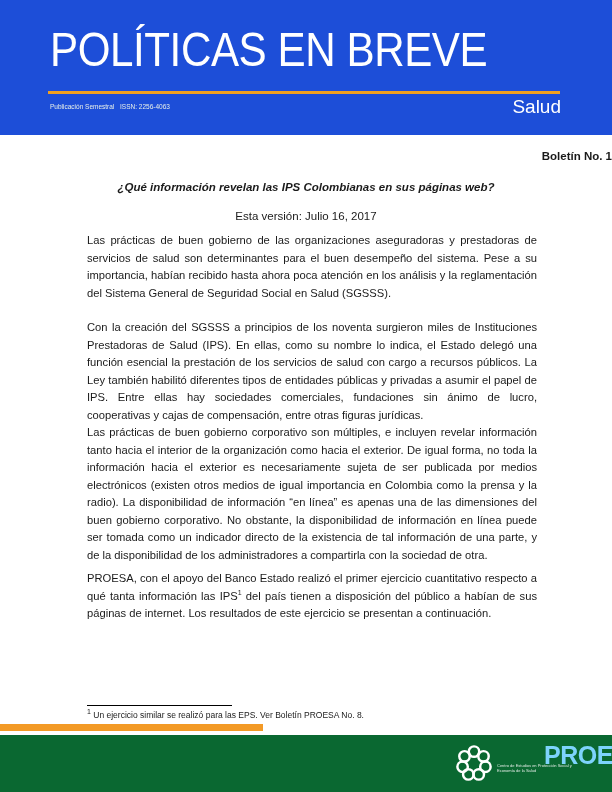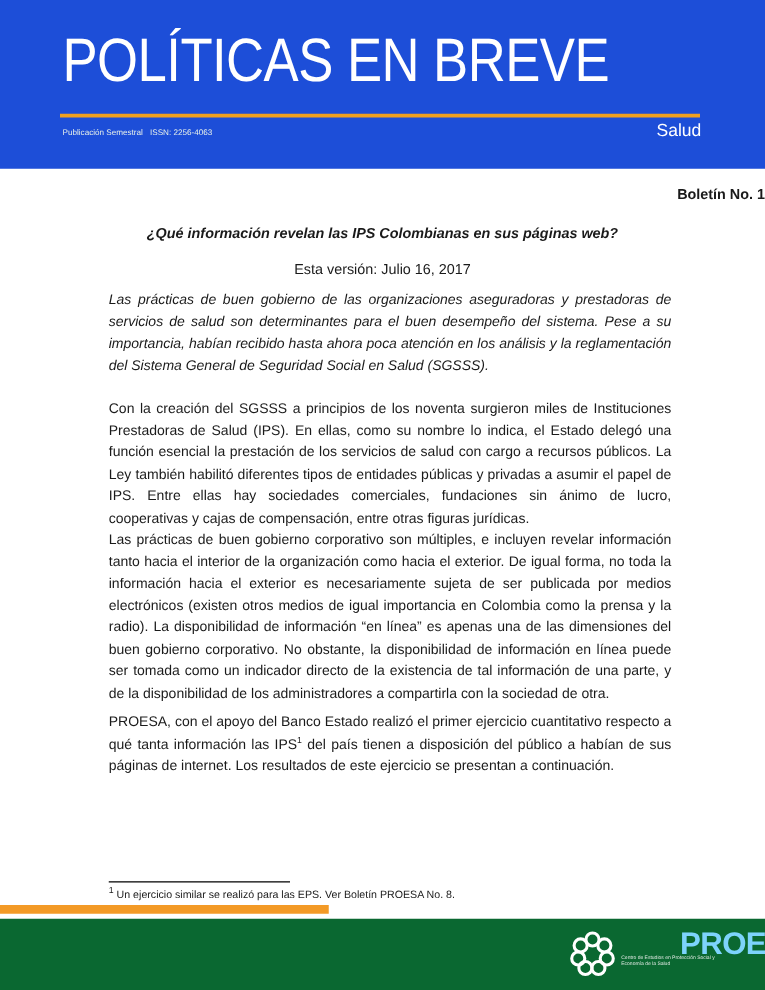--- a/index.html
+++ b/index.html
@@ -5,21 +5,21 @@
   html, body { margin: 0; padding: 0; }
   body { width: 612px; height: 792px; position: relative; background: #ffffff; overflow: hidden;
          font-family: "Liberation Sans", sans-serif; color: #1a1a1a; }
   .header { position: absolute; left: 0; top: 0; width: 612px; height: 135px; background: #1d4ed8; }
   .header .title { position: absolute; left: 50px; top: 20px; font-size: 49px; color: #ffffff;
                    font-family: "Liberation Sans Narrow","Liberation Sans", sans-serif; letter-spacing: -0.5px;
                    transform: scaleX(0.86); transform-origin: left top; white-space: nowrap; line-height: 58px; }
   .header .rule { position: absolute; left: 48px; top: 91px; width: 512px; height: 3px; background: #f0a020; }
   .header .pub { position: absolute; left: 50px; top: 103px; font-size: 6.5px; color: #e7efe9; }
   .header .issn { position: absolute; left: 120px; top: 103px; font-size: 6.5px; color: #e7efe9; }
-  .header .section { position: absolute; right: 51px; top: 96px; font-size: 14px; color: #ffffff; }
+  .header .section { position: absolute; right: 51px; top: 96px; font-size: 19px; color: #ffffff; }
   .body-text { position: absolute; left: 87px; width: 450px; font-family: "Liberation Sans Narrow","Liberation Sans", sans-serif; font-size: 11.2px; line-height: 17.5px; text-align: justify; }
   .center { position: absolute; left: 0; width: 612px; text-align: center; font-size: 11.5px; }
   .bold { font-weight: bold; }
   sup { font-size: 7px; line-height: 0; }
   .fn-rule { position: absolute; left: 87px; top: 705px; width: 145px; height: 1px; background: #000; }
   .fn { position: absolute; left: 87px; top: 710px; font-size: 8.5px; }
   .orange-bar { position: absolute; left: 0; top: 724px; width: 263px; height: 7px; background: #f39a26; }
   .footer { position: absolute; left: 0; top: 735px; width: 612px; height: 57px; background: #0a6831; }
   .logo { position: absolute; left: 455px; top: 7px; width: 120px; height: 42px; }
   .logo-icon { position: absolute; left: 0; top: 2px; width: 38px; height: 38px; }
@@ -34,21 +34,21 @@
   <div class="rule"></div>
   <div class="pub">Publicación Semestral</div>
   <div class="issn">ISSN: 2256-4063</div>
   <div class="section">Salud</div>
 </div>
 
 <div class="center bold" style="top:150px;text-align:right;">Boletín No. 1</div>
 <div class="center bold" style="top:181px;font-style:italic;">¿Qué información revelan las IPS Colombianas en sus páginas web?</div>
 <div class="center" style="top:210px;">Esta versión: Julio 16, 2017</div>
 
-<p class="body-text" style="top:232px;margin:0;font-style:italic;">Las prácticas de buen gobierno de las organizaciones aseguradoras y prestadoras de servicios de salud son determinantes para el buen desempeño del sistema. Pese a su importancia, habían recibido hasta ahora poca atención en los análisis y la reglamentación del Sistema General de Seguridad Social en Salud (SGSSS).</p>
+<p class="body-text" style="top:232px;margin:0;">Las prácticas de buen gobierno de las organizaciones aseguradoras y prestadoras de servicios de salud son determinantes para el buen desempeño del sistema. Pese a su importancia, habían recibido hasta ahora poca atención en los análisis y la reglamentación del Sistema General de Seguridad Social en Salud (SGSSS).</p>
 <p class="body-text" style="top:319px;margin:0;">Con la creación del SGSSS a principios de los noventa surgieron miles de Instituciones Prestadoras de Salud (IPS). En ellas, como su nombre lo indica, el Estado delegó una función esencial la prestación de los servicios de salud con cargo a recursos públicos. La Ley también habilitó diferentes tipos de entidades públicas y privadas a asumir el papel de IPS.  Entre ellas hay sociedades comerciales, fundaciones sin ánimo de lucro, cooperativas y cajas de compensación, entre otras figuras jurídicas.</p>
 <p class="body-text" style="top:424px;margin:0;">Las prácticas de buen gobierno corporativo son múltiples, e incluyen revelar información tanto hacia el interior de la organización como hacia el exterior. De igual forma, no toda la información hacia el exterior es necesariamente sujeta de ser publicada por medios electrónicos (existen otros medios de igual importancia en Colombia como la prensa y la radio). La disponibilidad de información “en línea” es apenas una de las dimensiones del buen gobierno corporativo. No obstante, la disponibilidad de información en línea puede ser tomada como un indicador directo de la existencia de tal información de una parte, y de la disponibilidad de los administradores a compartirla con la sociedad de otra.</p>
 <p class="body-text" style="top:570px;margin:0;"><span>PROESA, con el apoyo del Banco Estado realizó el primer ejercicio cuantitativo respecto a qué tanta información las IPS</span><sup>1</sup><span> del país tienen a disposición del público a habían de sus páginas de internet. Los resultados de este ejercicio se presentan a continuación.</span></p>
 
 <div class="fn-rule"></div>
 <div class="fn"><sup>1</sup><span> Un ejercicio similar se realizó para las EPS. Ver Boletín PROESA No. 8.</span></div>
 
 <div class="orange-bar"></div>
 
 <div class="footer">

